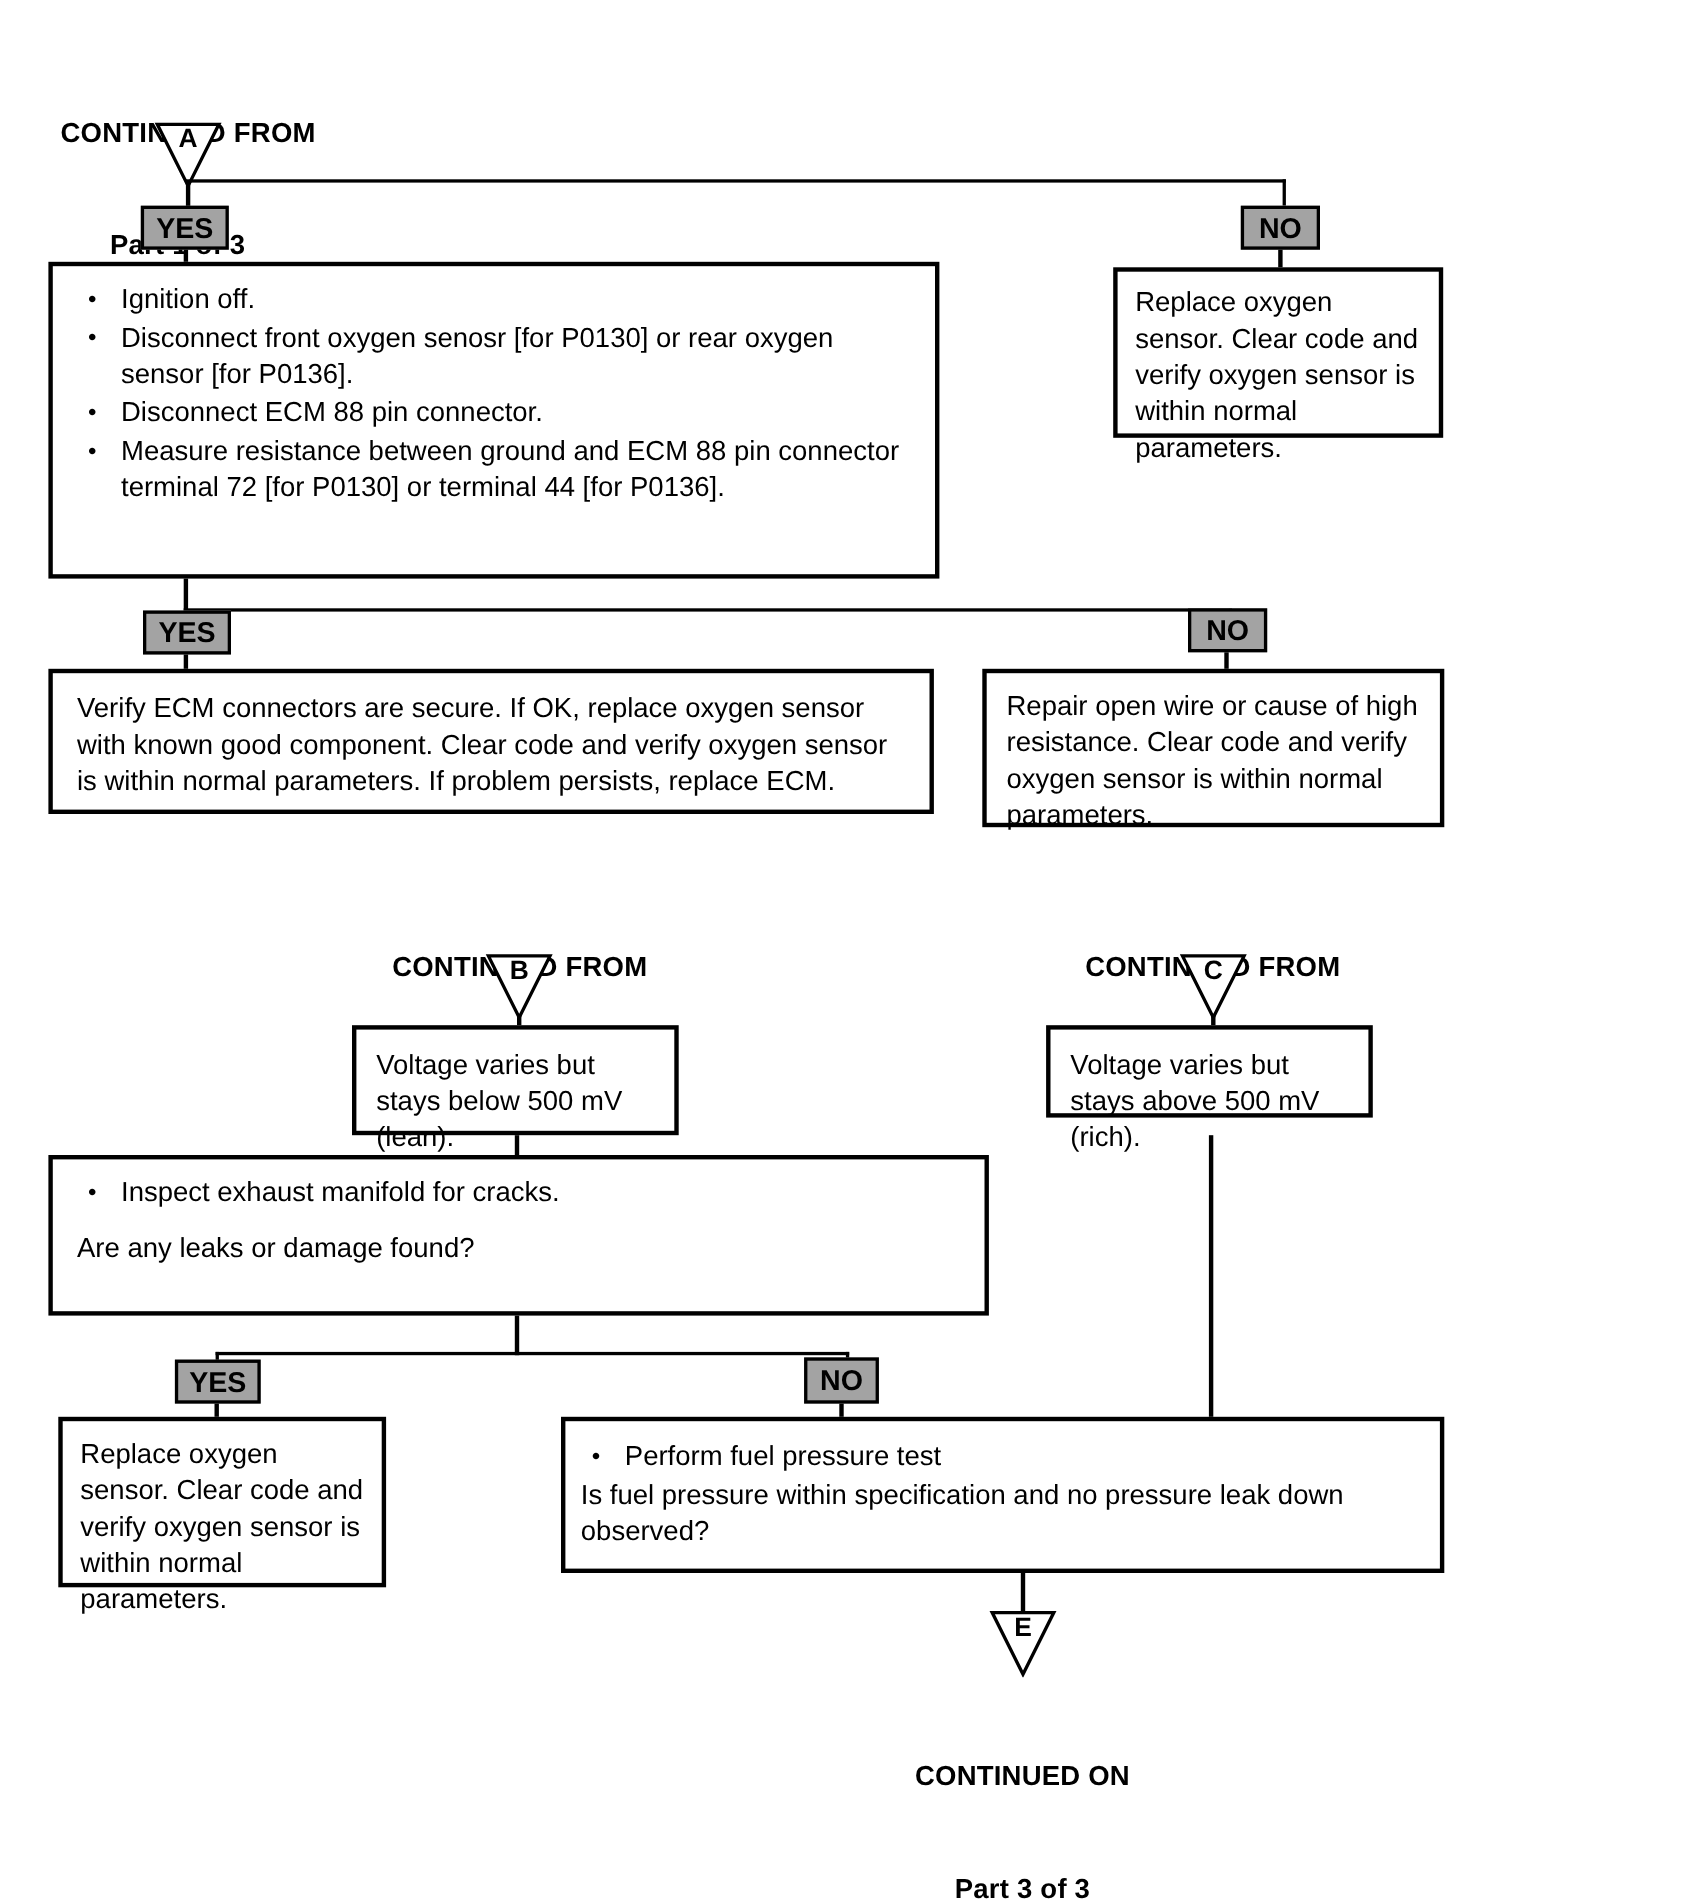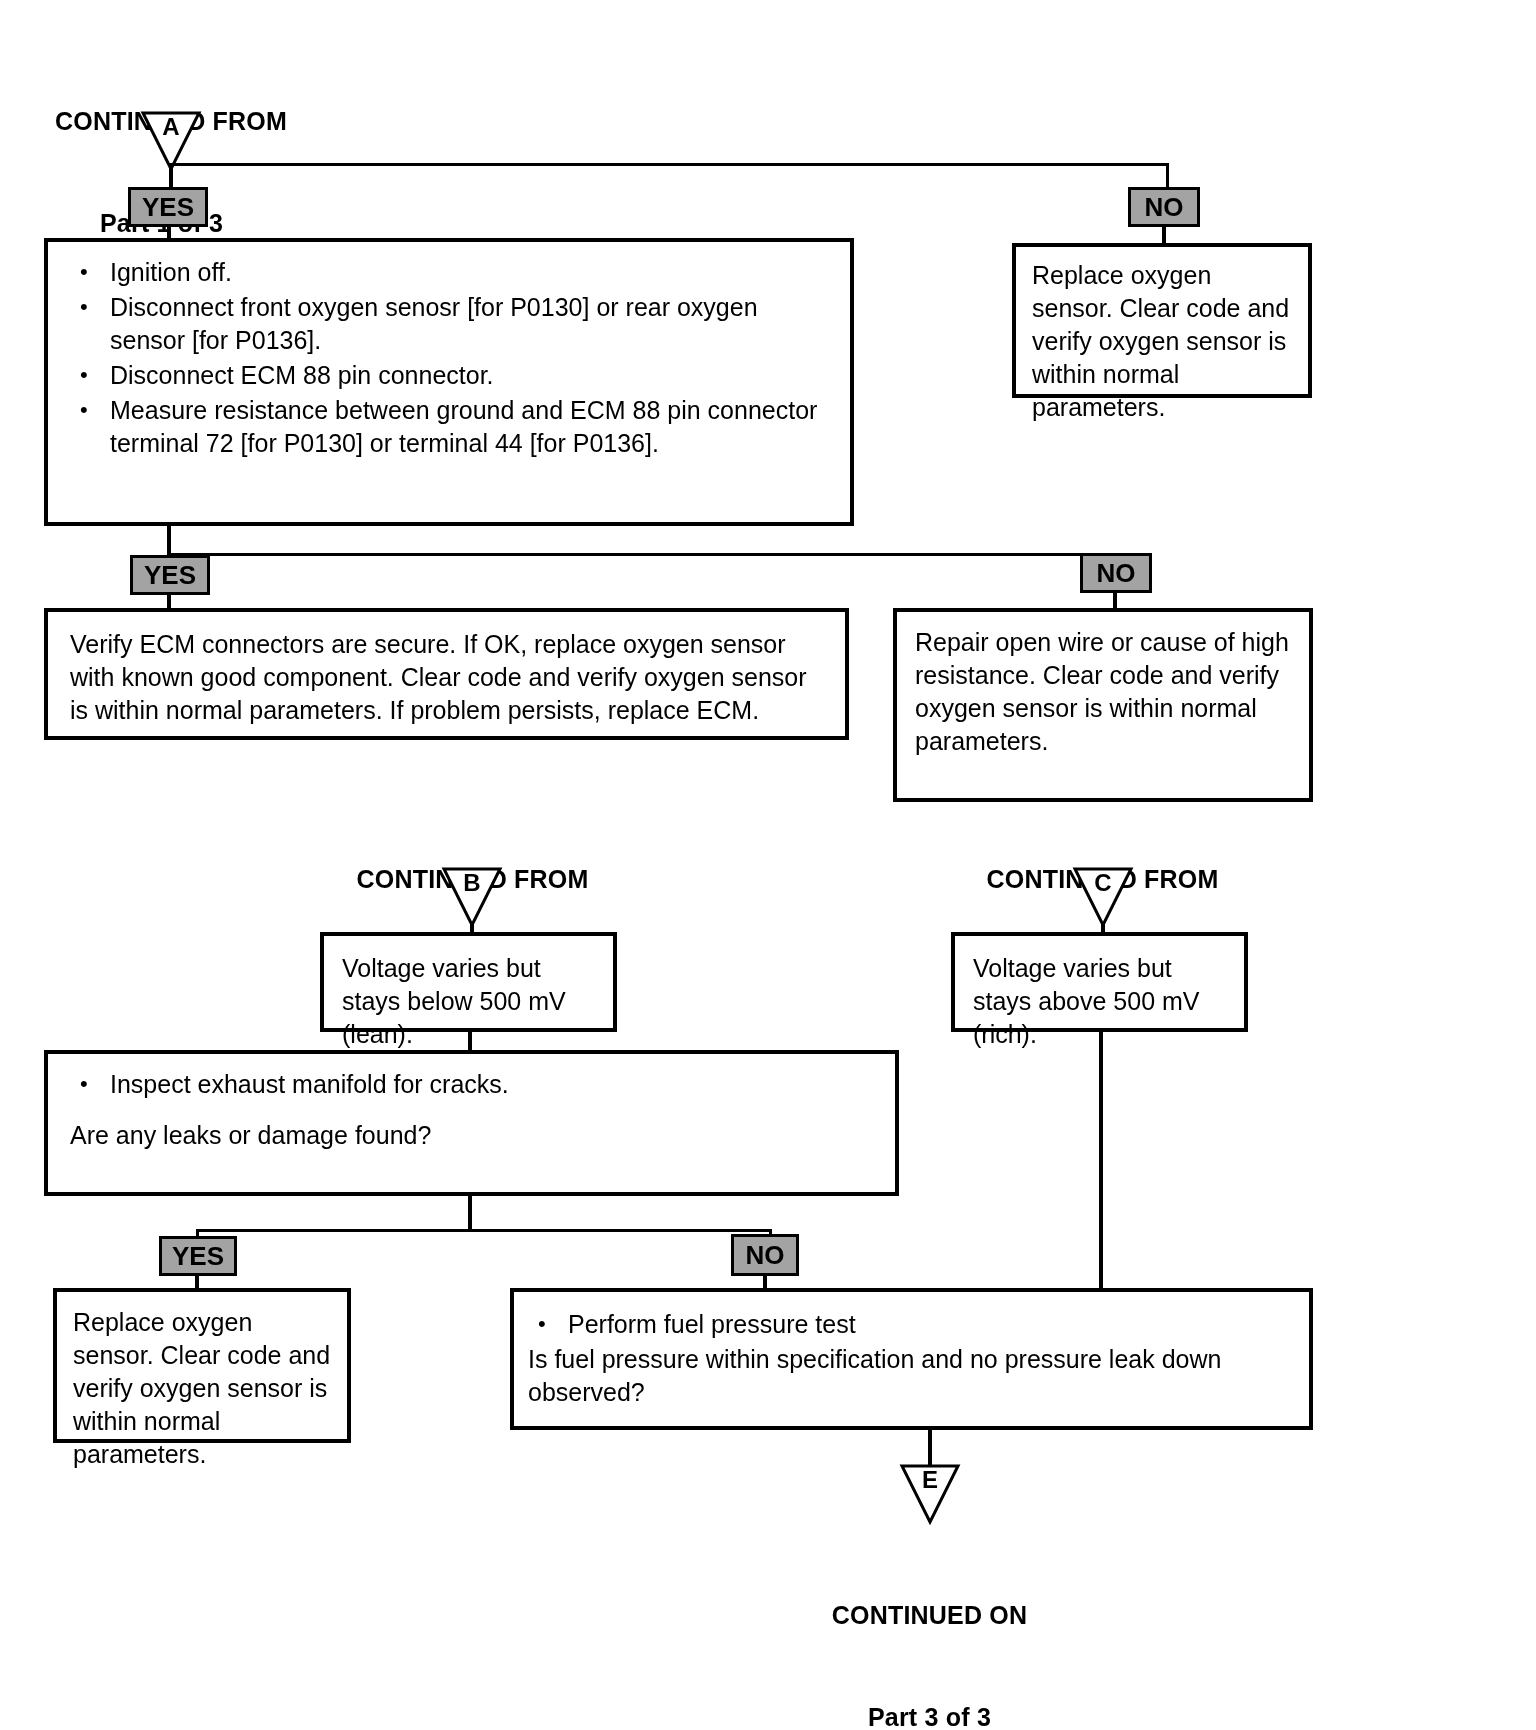--- a/index.html
+++ b/index.html
@@ -173,21 +173,21 @@
     <span>NO</span>
   </div>
   <div class="ln lnv" style="left:1113px; top:593px; height:16px;"></div>
 
   <div class="box" style="left:44px; top:608px; width:805px; height:132px;">
     <div class="inner" style="padding:16px 18px 12px 22px;">
       <p class="plain">Verify ECM connectors are secure. If OK, replace oxygen sensor with known good component. Clear code and verify  oxygen sensor is within normal parameters. If problem persists, replace ECM.</p>
     </div>
   </div>
 
-  <div class="box" style="left:893px; top:608px; width:420px; height:194px;">
+  <div class="box" style="left:893px; top:608px; width:420px; height:144px;">
     <div class="inner" style="padding:14px 14px 12px 18px;">
       <p class="plain">Repair open wire or cause of high resistance. Clear code and verify oxygen sensor is within normal parameters.</p>
     </div>
   </div>
 
   <div class="hdr ctr" style="left:355px; top:794px; width:235px;">
     <span class="l1">CONTINUED FROM</span>
     <span class="l2">Part 1 of 3</span>
   </div>
 
@@ -212,21 +212,21 @@
   </div>
   <div class="ln lnv" style="left:1101px; top:922px; height:22px;"></div>
 
   <div class="box" style="left:320px; top:932px; width:297px; height:100px;">
     <div class="inner" style="padding:16px 14px 10px 18px;">
       <p class="plain">Voltage varies but stays below 500 mV (lean).</p>
     </div>
   </div>
   <div class="ln lnv" style="left:468px; top:1032px; height:18px;"></div>
 
-  <div class="box" style="left:951px; top:932px; width:297px; height:100px;">
+  <div class="box" style="left:951px; top:932px; width:297px; height:84px;">
     <div class="inner" style="padding:16px 14px 10px 18px;">
       <p class="plain">Voltage varies but stays above 500 mV (rich).</p>
     </div>
   </div>
 
   <div class="ln lnv" style="left:1099px; top:1032px; height:363px;"></div>
 
   <div class="box" style="left:44px; top:1050px; width:855px; height:146px;">
     <div class="inner" style="padding:14px 16px 10px 22px;">
       <ul class="items">

